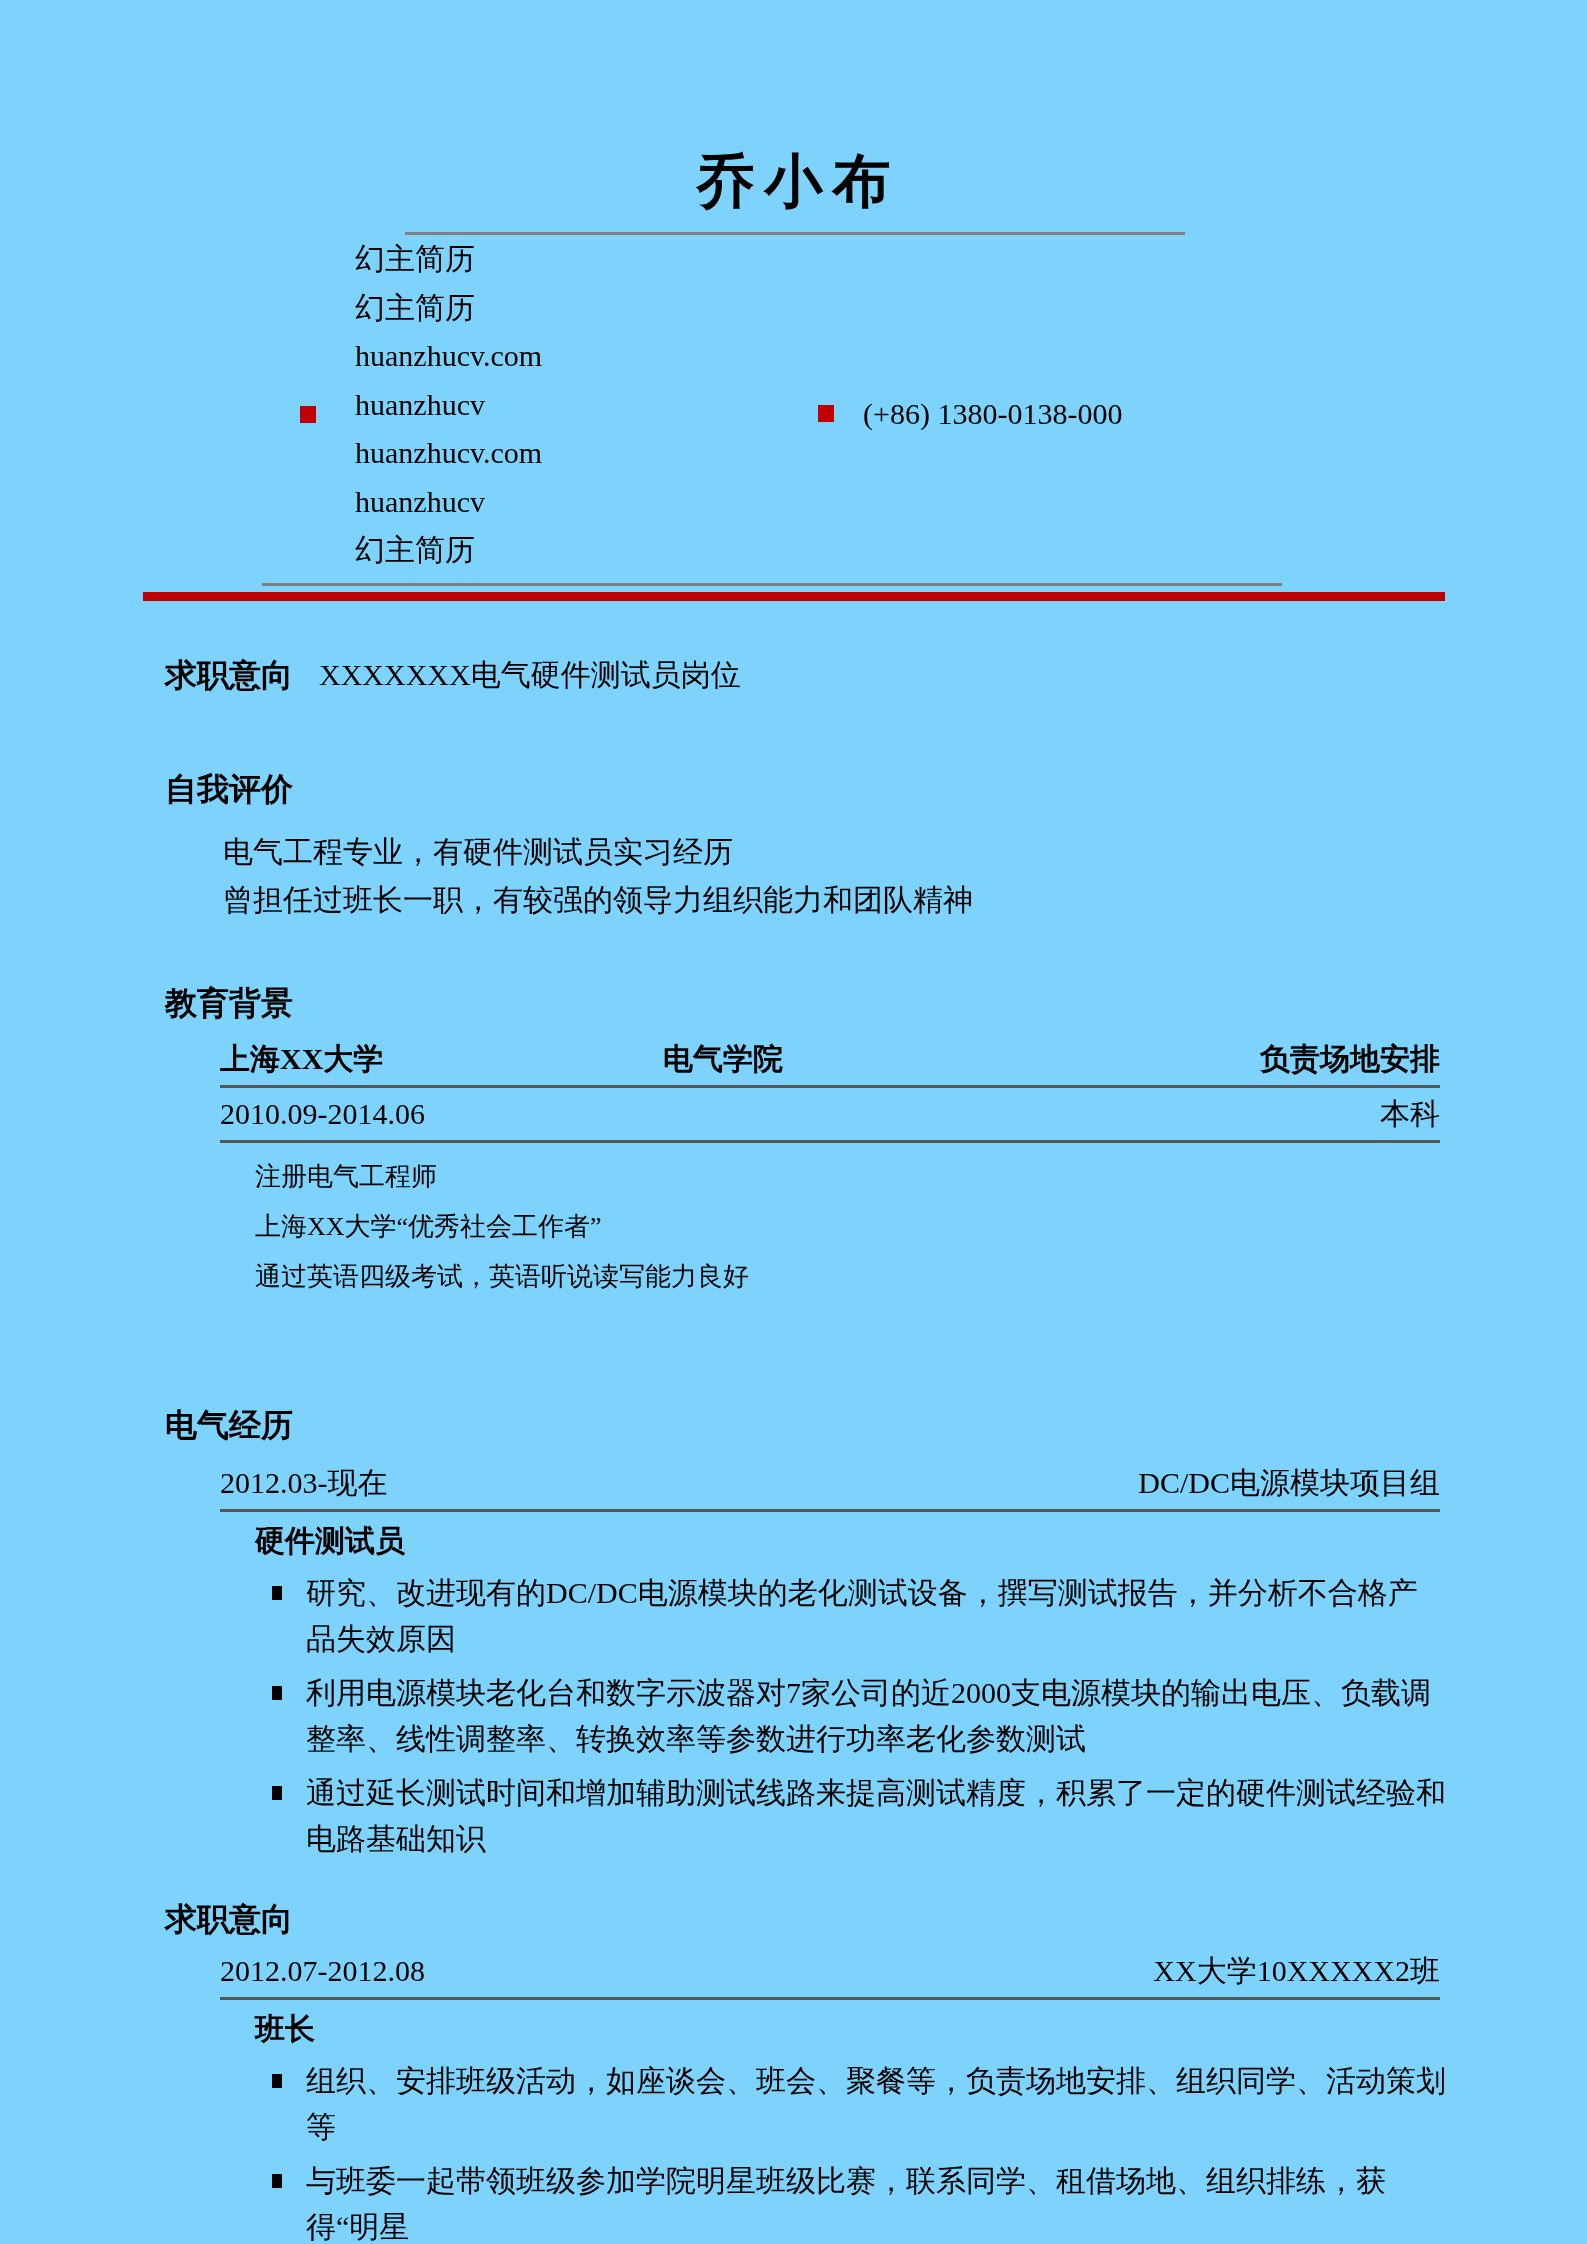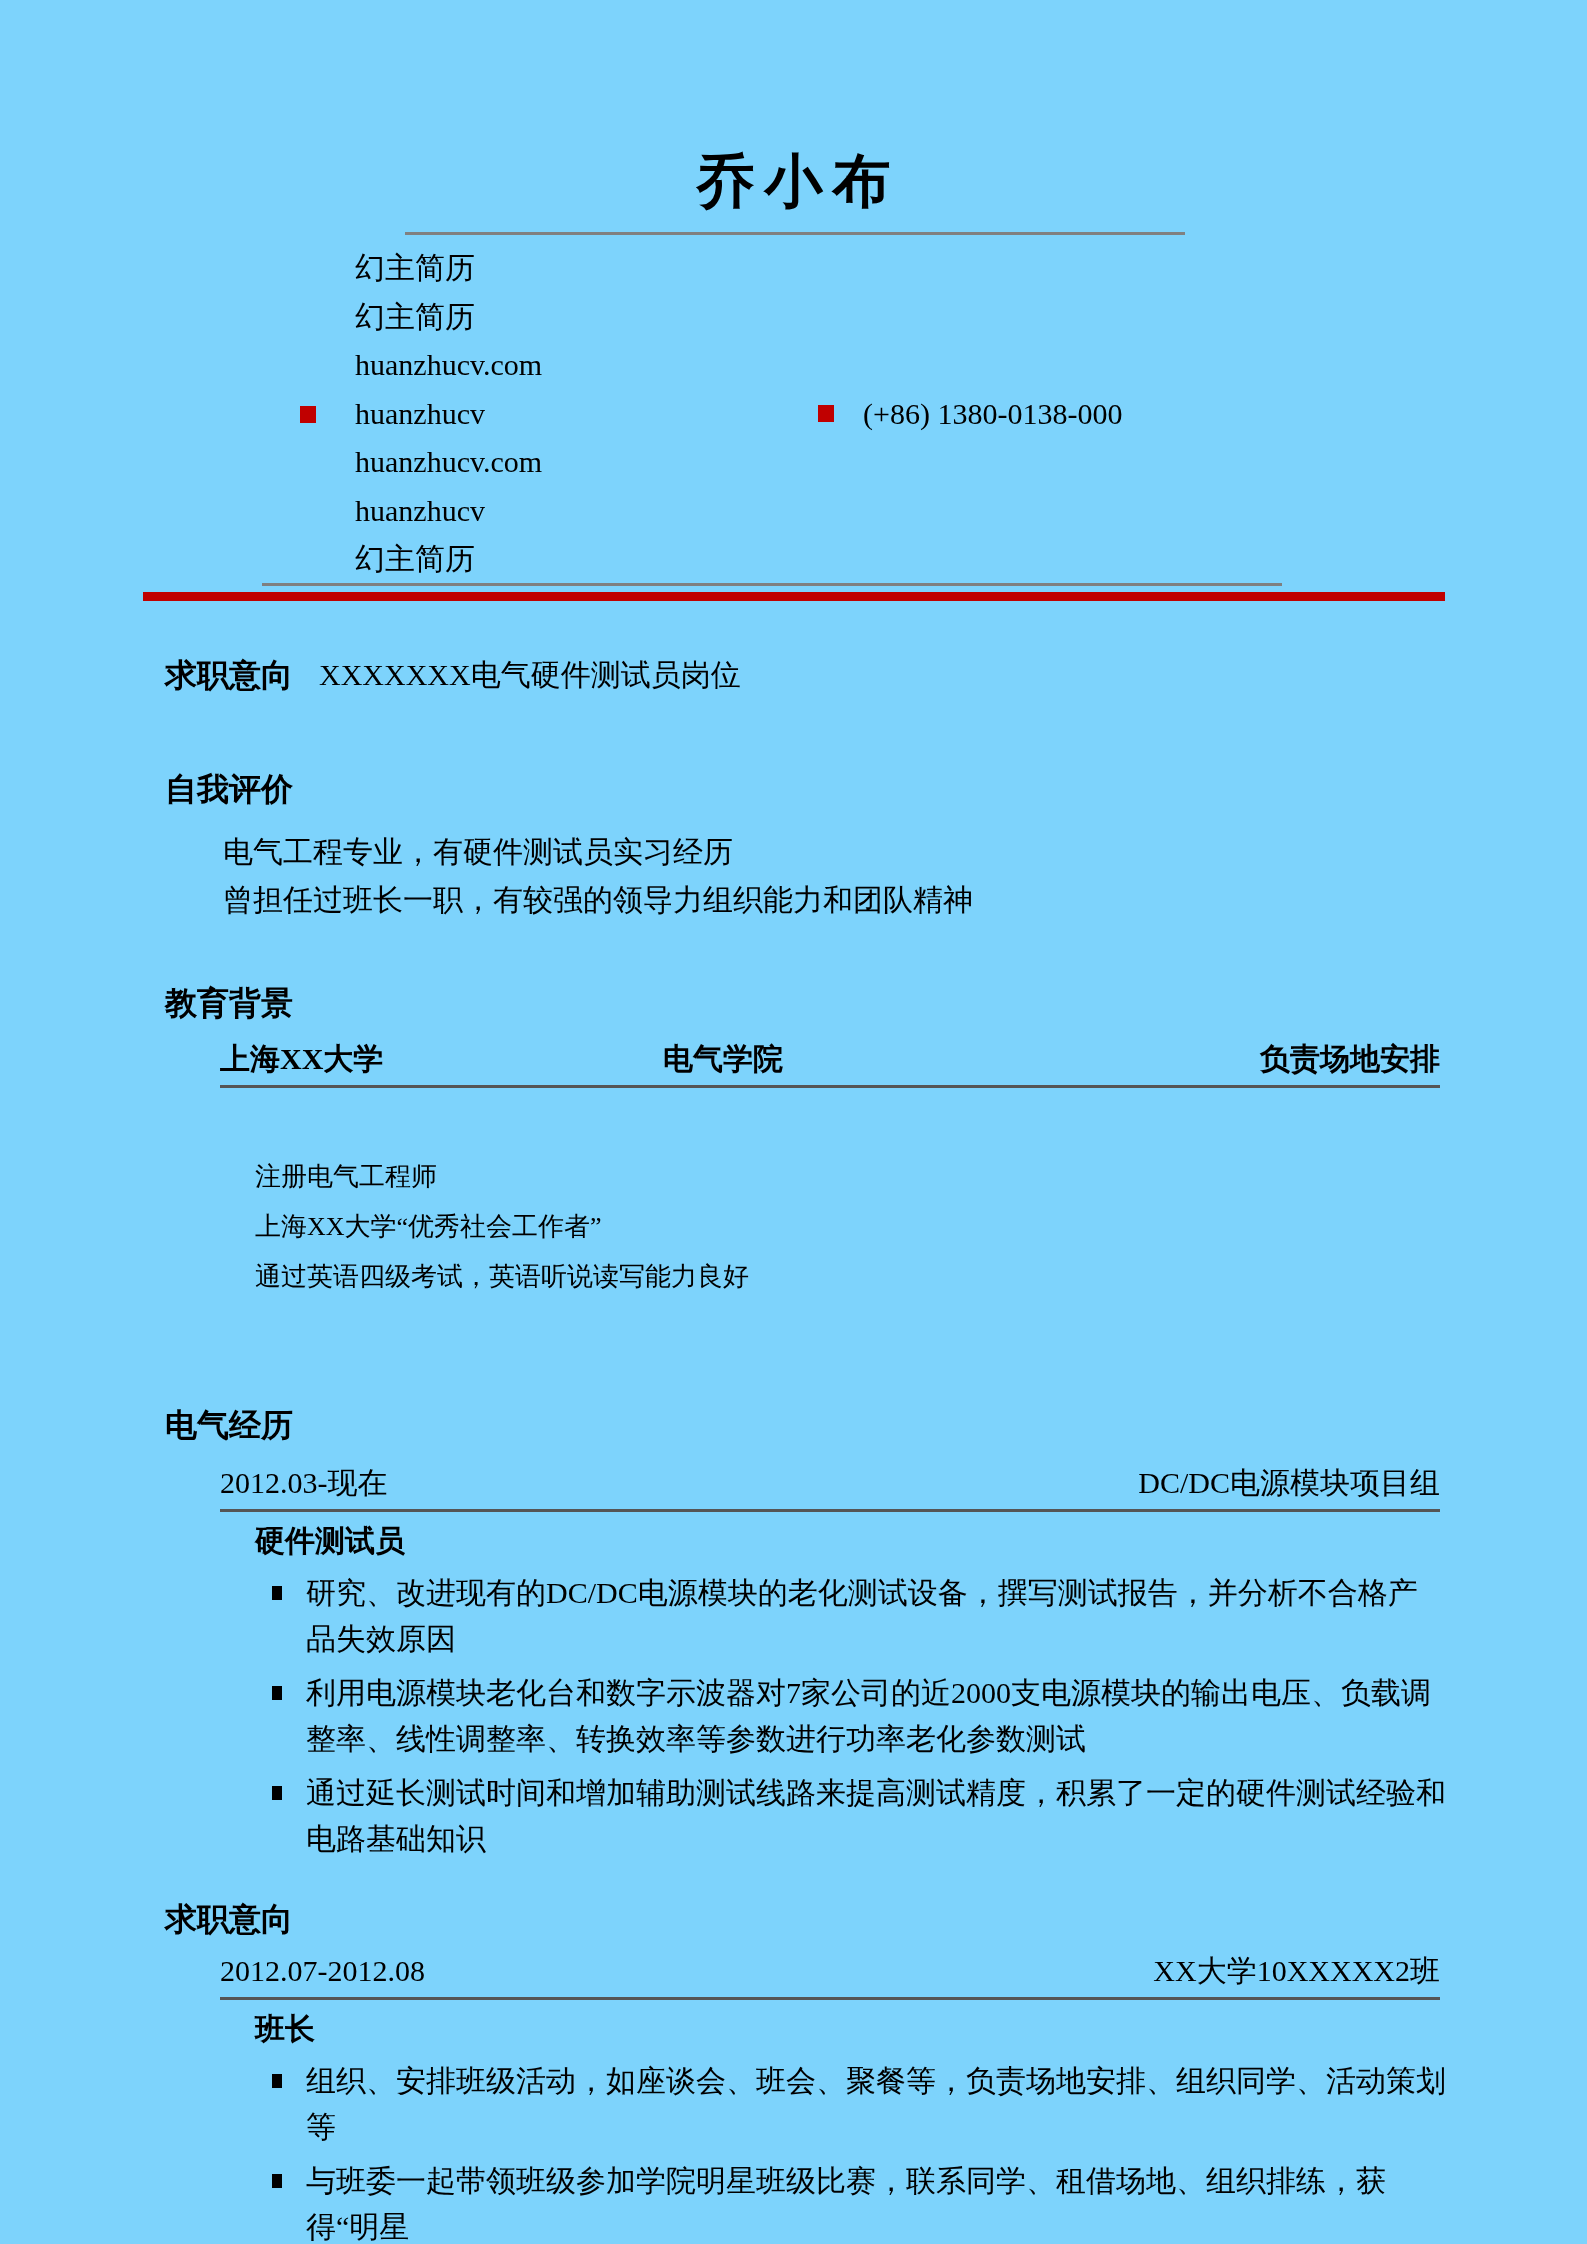--- a/index.html
+++ b/index.html
@@ -18,21 +18,21 @@
     text-align:center;
     font-size:58px;font-weight:bold;
     letter-spacing:10px;text-indent:10px;
     line-height:1.1;
   }
   .name-underline{
     position:absolute;top:232px;left:405px;
     width:780px;height:3px;background:#808080;
   }
   .contact{position:absolute;top:244px;left:0;width:100%;}
-  .crow{position:relative;height:48.5px;display:flex;align-items:center;}
+  .crow{position:relative;height:48.5px;display:flex;align-items:flex-start;}
   .ctext{margin-left:355px;font-size:30px;line-height:1;}
   .rsq{width:16px;height:17px;background:#c00000;}
   .rsq.left-pos{position:absolute;left:300px;top:16px;}
   .crow .right{position:absolute;left:818px;top:0;height:48.5px;display:flex;align-items:center;}
   .crow .right .rsq{margin-right:29px;}
   .rtext{font-size:30px;line-height:1;}
   .thin-line{position:absolute;top:583px;left:262px;width:1020px;height:3px;background:#7f7f7f;}
   .red-rule{position:absolute;top:592px;left:143px;width:1302px;height:9px;background:#c00000;}
   
   .sec-heading{
@@ -109,20 +109,24 @@
     <div>电气工程专业，有硬件测试员实习经历</div>
     <div>曾担任过班长一职，有较强的领导力组织能力和团队精神</div>
   </div>
 
   <div class="sec-heading" style="top:986px;">教育背景</div>
   <div class="table-row bold" style="top:1042px;">
     <span class="col-school">上海XX大学</span>
     <span class="col-college">电气学院</span>
     <span class="col-major">负责场地安排</span>
   </div>
+  <div class="table-row" style="top:1097px;">
+    <span>2010.09-2014.06</span>
+    <span>本科</span>
+  </div>
   <div class="edu-details">
     <div>注册电气工程师</div>
     <div>上海XX大学“优秀社会工作者”</div>
     <div>通过英语四级考试，英语听说读写能力良好</div>
   </div>
 
   <div class="sec-heading" style="top:1408px;">电气经历</div>
   <div class="table-row" style="top:1466px;">
     <span>2012.03-现在</span>
     <span>DC/DC电源模块项目组</span>

